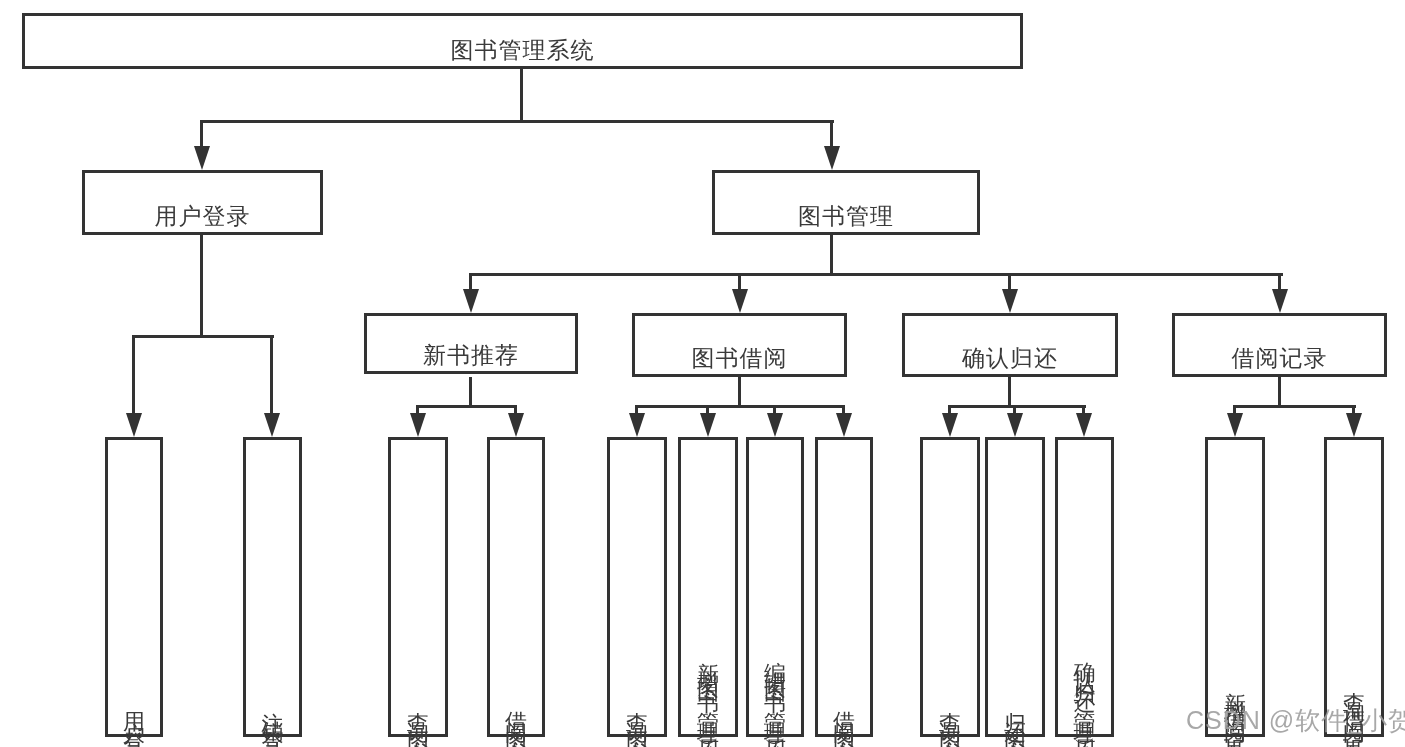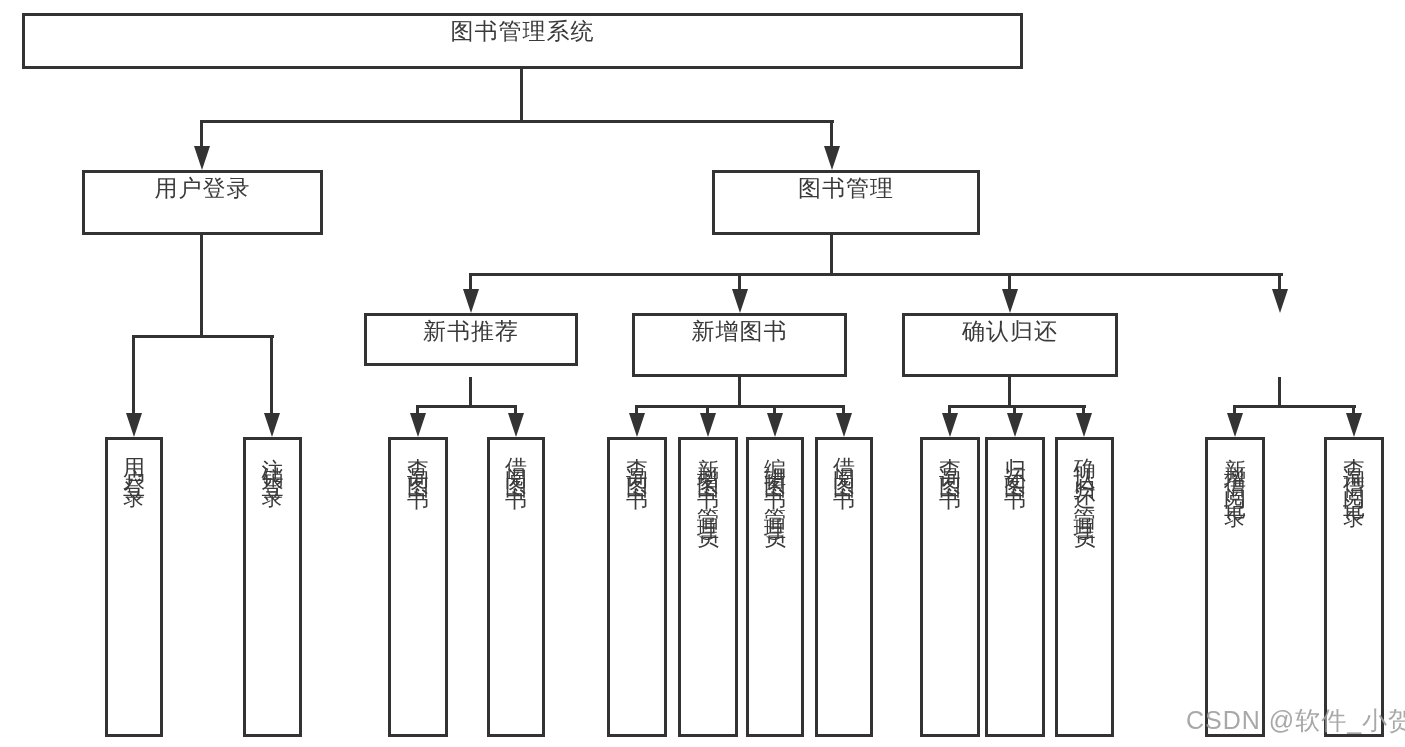--- a/index.html
+++ b/index.html
@@ -3,21 +3,21 @@
 <meta charset="utf-8">
 <style>
   html,body{margin:0;padding:0;background:#fff;}
   .stage{
     position:relative;width:1405px;height:747px;background:#ffffff;overflow:hidden;
     font-family:"Liberation Sans","DejaVu Sans",sans-serif;
   }
   .box{
     position:absolute;box-sizing:border-box;background:#ffffff;
     border:3px solid #333333;color:#3a3a3a;
-    display:flex;align-items:flex-start;justify-content:center;
+    display:flex;align-items:flex-end;justify-content:center;
     font-size:23px;letter-spacing:1px;z-index:2;
   }
   .leaf .vtext{
     writing-mode:vertical-rl;text-orientation:mixed;
     letter-spacing:10px;font-size:22px;line-height:1;
   }
   .hline,.vline{position:absolute;background:#333333;z-index:1;}
   .arrowdown{
     position:absolute;width:0;height:0;z-index:1;
     border-left:8px solid transparent;border-right:8px solid transparent;
@@ -39,32 +39,35 @@
   </div>
 
   <div class="box" style="left:82px;top:170px;width:241px;height:65px">
     <span>用户登录</span>
   </div>
 
   <div class="box" style="left:712px;top:170px;width:268px;height:65px">
     <span>图书管理</span>
   </div>
 
-  <div class="box" style="left:364px;top:313px;width:214px;height:53px">
+  <div class="box" style="left:364px;top:313px;width:214px;height:61px">
     <span>新书推荐</span>
   </div>
 
   <div class="box" style="left:632px;top:313px;width:215px;height:64px">
-    <span>新增图书</span>
+    <span>图书借阅</span>
   </div>
 
   <div class="box" style="left:902px;top:313px;width:216px;height:64px">
     <span>确认归还</span>
   </div>
 
+  <div class="box" style="left:1172px;top:313px;width:215px;height:64px">
+    <span>借阅记录</span>
+  </div>
 
   <div class="box leaf" style="left:105px;top:437px;width:58px;height:300px">
     <span class="vtext">用户登录</span>
   </div>
 
   <div class="box leaf" style="left:243px;top:437px;width:59px;height:300px">
     <span class="vtext">注销登录</span>
   </div>
 
   <div class="box leaf" style="left:388px;top:437px;width:60px;height:300px">

